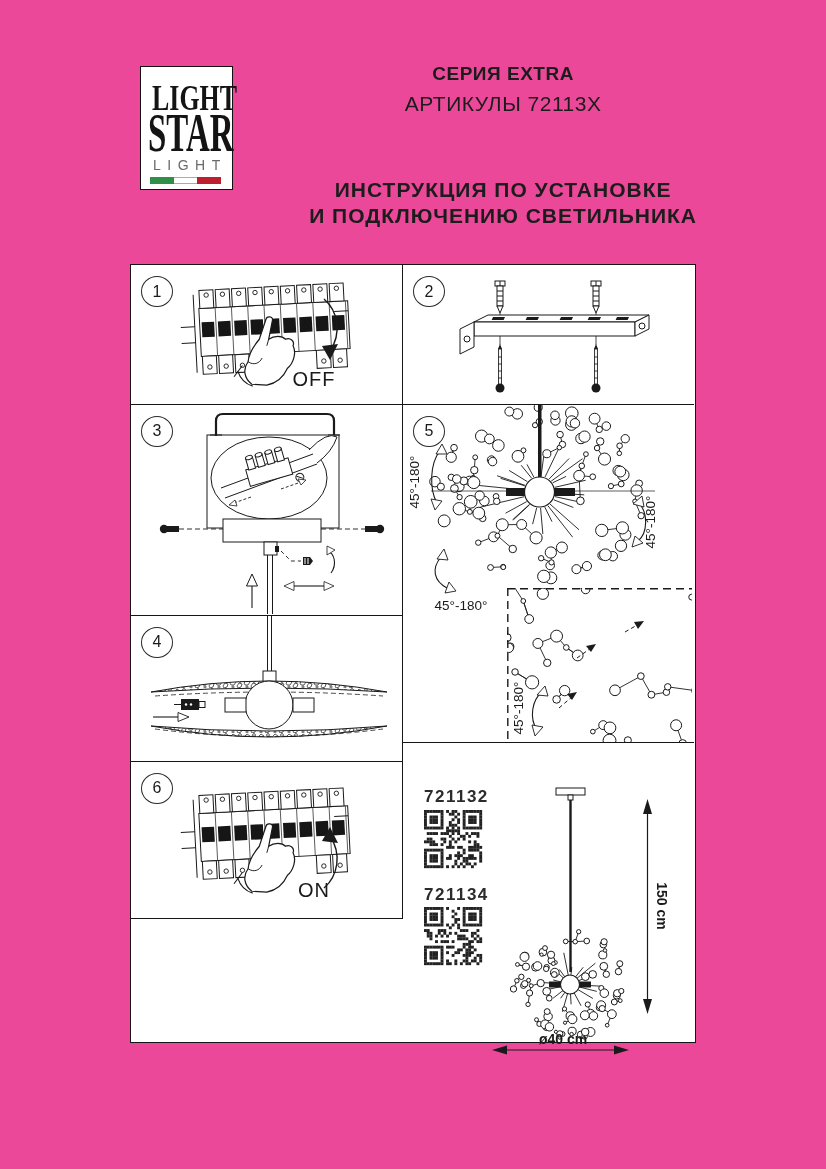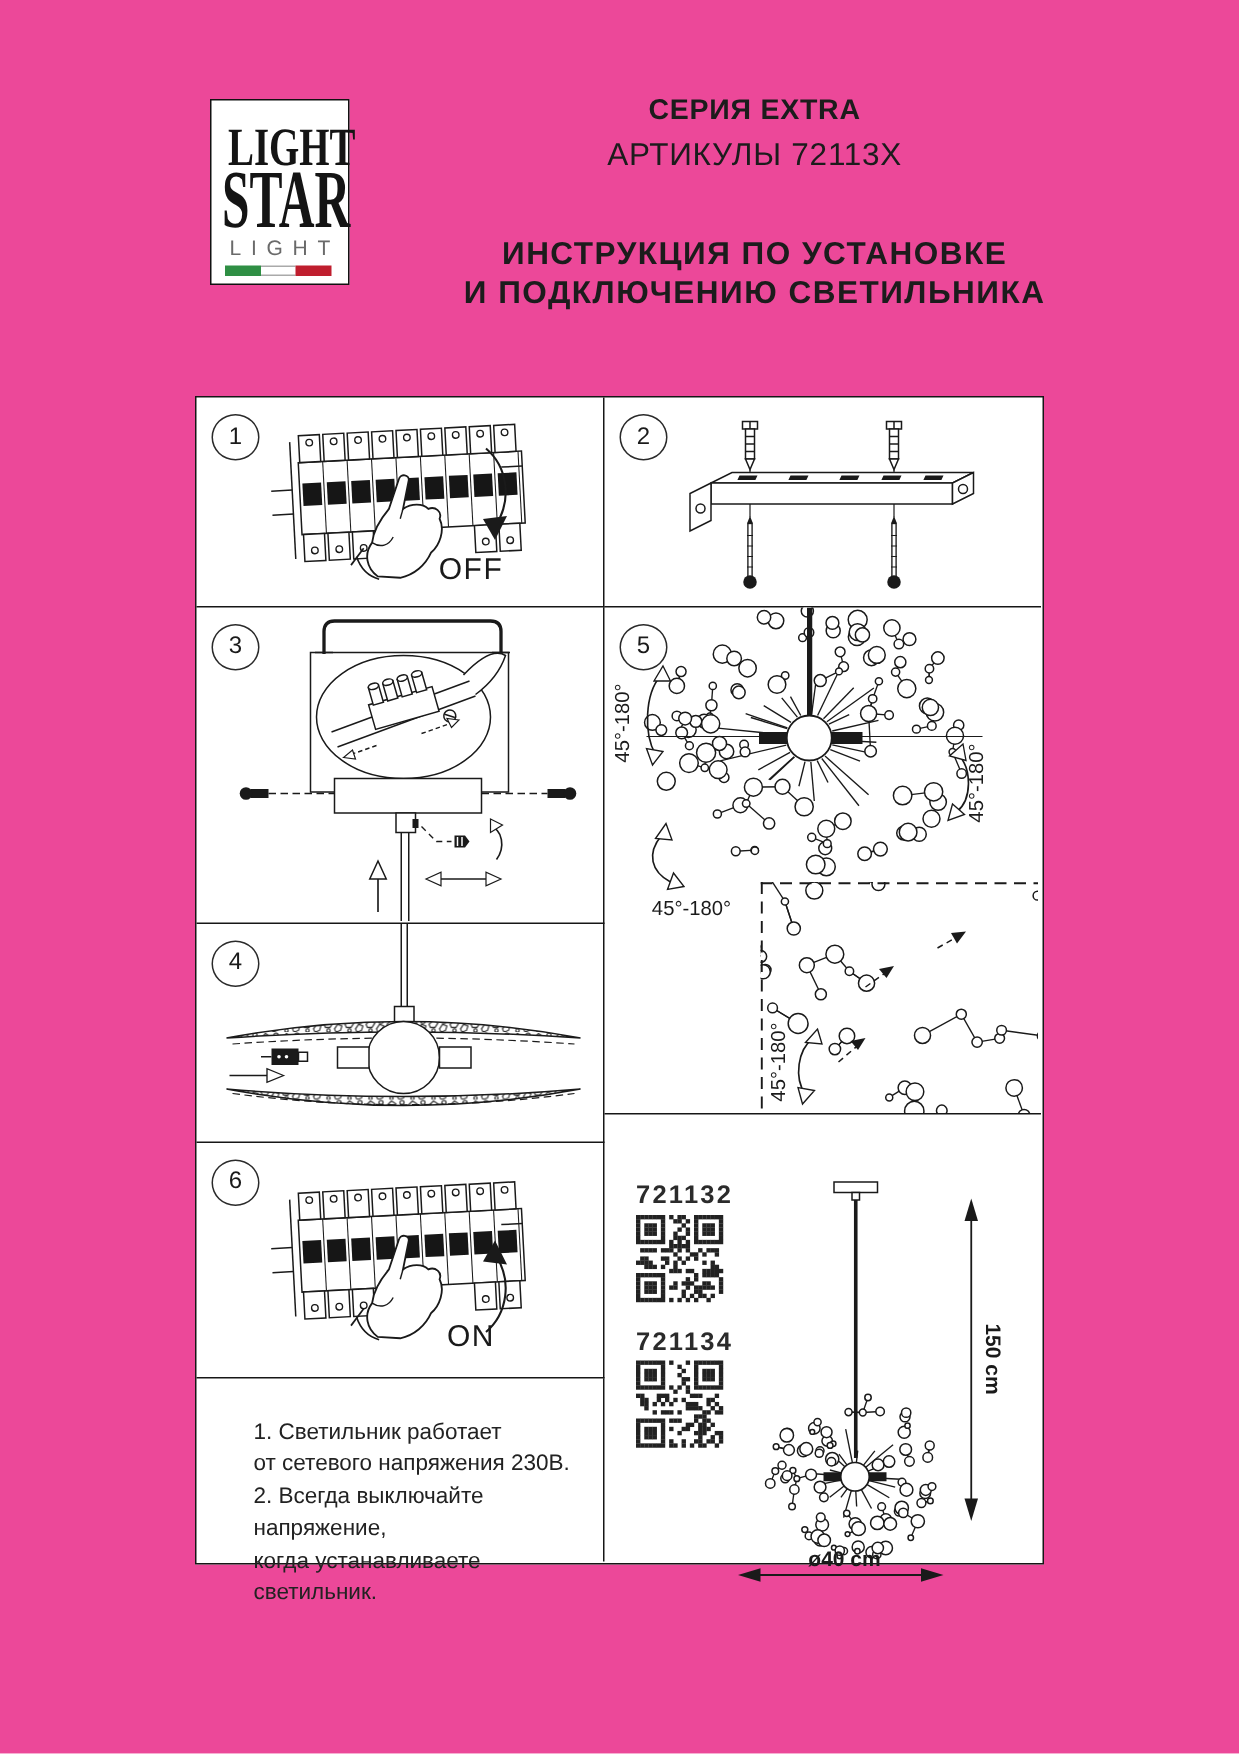--- a/index.html
+++ b/index.html
@@ -15,21 +15,21 @@
   .logo-group{position:absolute;left:12px;top:90px;font-size:14px;letter-spacing:6.5px;color:#6a6a6a;}
   .logo-flag{position:absolute;left:9px;top:110px;width:73px;height:7px;display:flex;}
   .logo-flag span{display:block;height:100%;}
   .fg{width:24px;background:#2f8f44;}
   .fw{width:23px;background:#fff;border-top:1px solid #aaa;border-bottom:1px solid #aaa;box-sizing:border-box;}
   .fr{width:24px;background:#bf1e2e;}
   
   .header{position:absolute;right:129px;top:63px;text-align:center;color:#1c1c1c;}
   .h-series{font-size:19px;font-weight:bold;letter-spacing:.5px;}
   .h-articles{font-size:21px;font-weight:normal;letter-spacing:.5px;margin-top:7px;}
-  .h-title{font-size:21px;font-weight:bold;letter-spacing:1px;line-height:26px;margin-top:41px;}
+  .h-title{font-size:21px;font-weight:bold;letter-spacing:1px;line-height:26px;margin-top:61px;}
   
   .table{position:absolute;left:130px;top:264px;width:566px;height:779px;border:1.6px solid #161616;
          box-sizing:border-box;background:#fff;}
   .panel{position:absolute;box-sizing:border-box;}
   .b-r{border-right:1.5px solid #161616;}
   .b-b{border-bottom:1.5px solid #161616;}
   #p1{left:0;top:0;width:272px;height:139.5px;}
   #p3{left:0;top:139.5px;width:272px;height:211px;}
   #p4{left:0;top:350.5px;width:272px;height:146px;}
   #p6{left:0;top:496.5px;width:272px;height:157px;}
@@ -795,28 +795,20 @@
             <rect x="150.4" y="72" width="14" height="18" fill="#fff" stroke="#1a1a1a"></rect>
             <circle cx="157.4" cy="83" r="2.2" fill="#fff" stroke="#1a1a1a" stroke-width="0.9"></circle>
           </g>
         <use href="#sym-hand" x="100" y="58" width="66" height="75"></use>
         <path d="M193,126 C207,114 211,92 199,74" fill="none" stroke="#1a1a1a" stroke-width="1.4"></path>
         <polygon points="199,65 207,81 191,79" fill="#1a1a1a"></polygon>
         <text class="onoff" x="183" y="135" text-anchor="middle">ON</text>
       </svg>
     </div>
 
-    <div id="pnotes" class="panel b-r">
-      <div class="notes">
-        <div>1. Светильник работает</div>
-        <div>от сетевого напряжения 230В.</div>
-        <div>2. Всегда выключайте напряжение,</div>
-        <div>когда устанавливаете светильник.</div>
-      </div>
-    </div>
 
     <div id="pqr" class="panel">
       <svg id="svg-qr" width="289" height="296" viewBox="0 0 289 296">
           <g>
             <line x1="175.98541806003996" y1="216.0121155009444" x2="197.2647949049667" y2="217.1341287570074" stroke="#1a1a1a" stroke-width="0.9"></line>
             <line x1="175.68584556980534" y1="217.85713528196683" x2="193.78749310578513" y2="222.38689372743823" stroke="#1a1a1a" stroke-width="0.9"></line>
             <line x1="174.55922264730287" y1="220.3844808289626" x2="189.86750562099348" y2="229.4984184285225" stroke="#1a1a1a" stroke-width="0.9"></line>
             <line x1="170.97591633346067" y1="223.5741618332382" x2="178.01487067356499" y2="236.69134488712905" stroke="#1a1a1a" stroke-width="0.9"></line>
             <line x1="167.4754075261672" y1="224.48743498914254" x2="168.1105115940525" y2="235.3889433329821" stroke="#1a1a1a" stroke-width="0.9"></line>
             <line x1="164.69940677005562" y1="224.20099251754272" x2="159.39156010013585" y2="242.76110630464734" stroke="#1a1a1a" stroke-width="0.9"></line>

